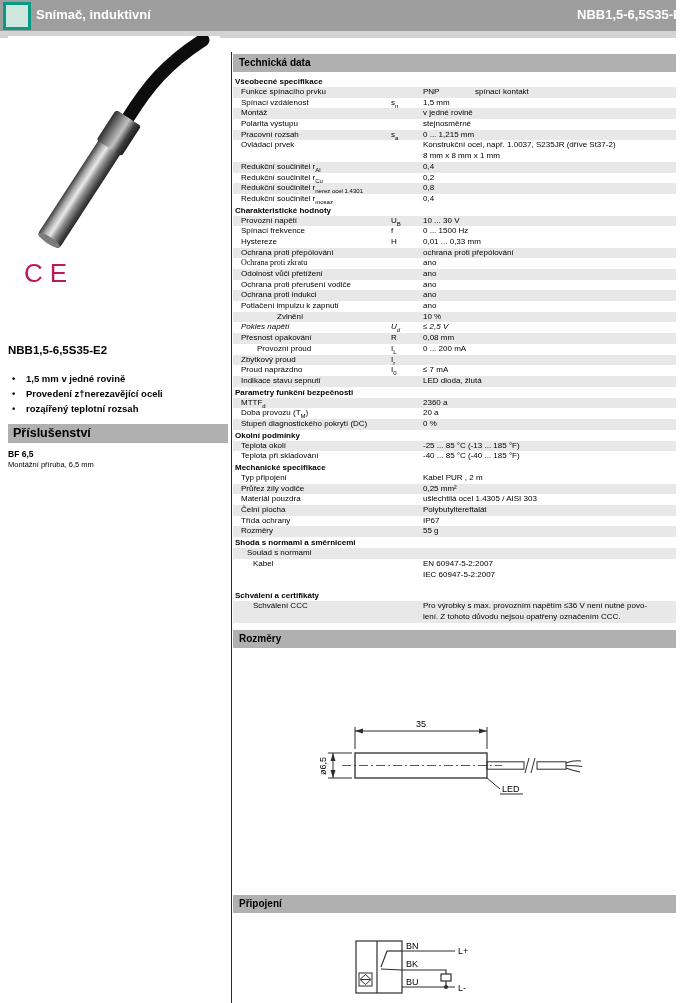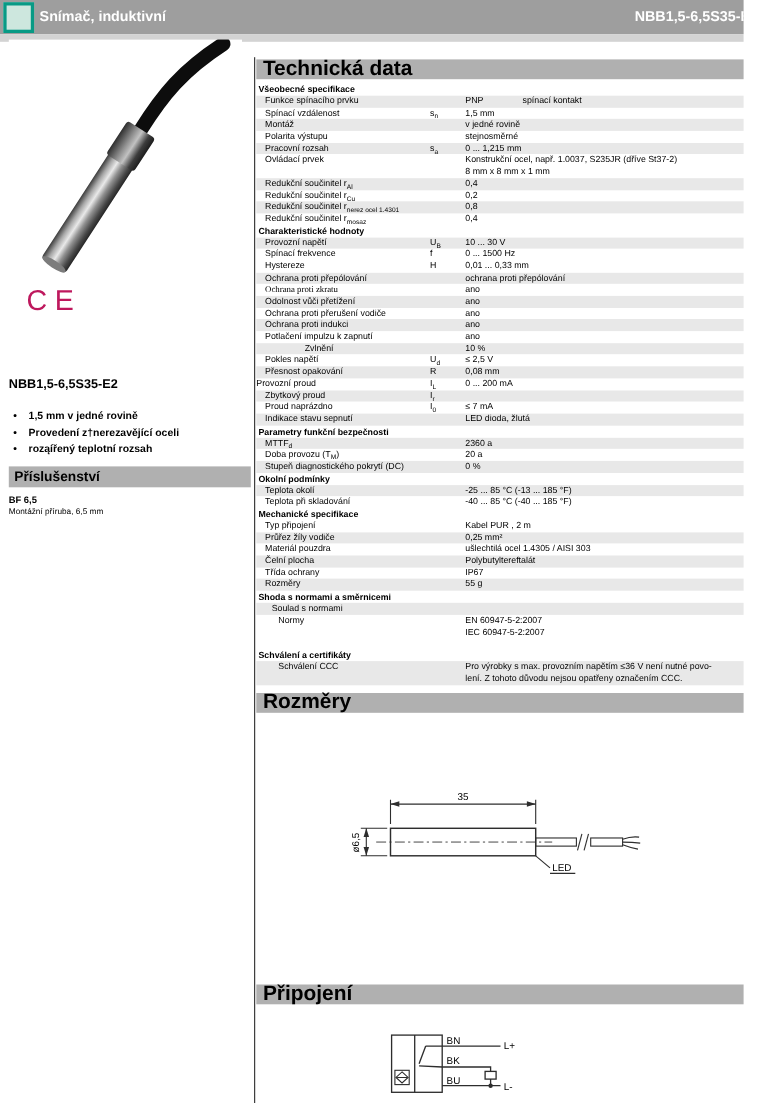--- a/index.html
+++ b/index.html
@@ -18,21 +18,21 @@
         font-size:12.5px;font-weight:bold;line-height:19px;padding-left:5px;box-sizing:border-box;}
   .ordering-code{position:absolute;left:8px;top:344px;font-size:11.5px;font-weight:bold;}
   .features{position:absolute;left:12px;top:371px;width:210px;}
   .feature{font-size:9.5px;font-weight:bold;line-height:15px;display:flex;}
   .feature .dot{width:14px;}
   .acc-name{position:absolute;left:8px;top:449px;font-size:8.5px;font-weight:bold;}
   .acc-desc{position:absolute;left:8px;top:460px;font-size:7.5px;}
   
   .divider{position:absolute;left:231px;top:52px;width:1px;height:951px;background:#2b2b2b;}
   .secbar{position:absolute;left:233px;width:457px;height:18px;background:#b0b0b0;
-          font-size:19px;font-weight:bold;line-height:18px;padding-left:6px;box-sizing:border-box;}
+          font-size:10px;font-weight:bold;line-height:18px;padding-left:6px;box-sizing:border-box;}
   #tech-table{position:absolute;left:233px;top:76px;width:457px;}
   .tsection{font-size:8px;font-weight:bold;line-height:11px;height:11px;padding-left:2px;}
   .tsection.gap{margin-top:10px;}
   .trow{position:relative;font-size:8px;line-height:10.7px;}
   .trow.shaded{background:#e8e8e8;}
   .tlabel{display:inline-block;white-space:nowrap;}
   .tsym{position:absolute;left:158px;top:0;}
   .tval{position:absolute;left:190px;top:0;width:263px;}
   .tval2{position:absolute;left:242px;top:0;}
   sub{font-size:6px;line-height:0;}
@@ -116,43 +116,43 @@
       <div class="trow shaded" style="height: 10.7px;"><span class="tlabel" style="padding-left: 8px;">Provozní napětí</span><span class="tsym">U<sub>B</sub></span><span class="tval">10 ... 30 V</span></div>
       <div class="trow" style="height: 10.7px;"><span class="tlabel" style="padding-left: 8px;">Spínací frekvence</span><span class="tsym">f</span><span class="tval">0 ... 1500 Hz</span></div>
       <div class="trow" style="height: 10.7px;"><span class="tlabel" style="padding-left: 8px;">Hystereze</span><span class="tsym">H</span><span class="tval">0,01 ... 0,33  mm</span></div>
       <div class="trow shaded" style="height: 10.7px;"><span class="tlabel" style="padding-left: 8px;">Ochrana proti přepólování</span><span class="tval">ochrana proti přepólování</span></div>
       <div class="trow" style="height: 10.7px;"><span class="tlabel" style="padding-left: 8px; font-family: Liberation Serif, serif;">Ochrana proti zkratu</span><span class="tval">ano</span></div>
       <div class="trow shaded" style="height: 10.7px;"><span class="tlabel" style="padding-left: 8px;">Odolnost vůči přetížení</span><span class="tval">ano</span></div>
       <div class="trow" style="height: 10.7px;"><span class="tlabel" style="padding-left: 8px;">Ochrana proti přerušení vodiče</span><span class="tval">ano</span></div>
       <div class="trow shaded" style="height: 10.7px;"><span class="tlabel" style="padding-left: 8px;">Ochrana proti indukci</span><span class="tval">ano</span></div>
       <div class="trow" style="height: 10.7px;"><span class="tlabel" style="padding-left: 8px;">Potlačení impulzu k zapnutí</span><span class="tval">ano</span></div>
       <div class="trow shaded" style="height: 10.7px;"><span class="tlabel" style="padding-left: 8px; margin-left: 36px;">Zvlnění</span><span class="tval">10  %</span></div>
-      <div class="trow" style="height: 10.7px;"><span class="tlabel" style="padding-left: 8px;">Pokles napětí</span><span class="tsym">U<sub>d</sub></span><span class="tval">≤ 2,5 V</span></div>
+      <div class="trow" style="height: 10.7px; font-style: italic;"><span class="tlabel" style="padding-left: 8px;">Pokles napětí</span><span class="tsym">U<sub>d</sub></span><span class="tval">≤ 2,5 V</span></div>
       <div class="trow shaded" style="height: 10.7px;"><span class="tlabel" style="padding-left: 8px;">Přesnost opakování</span><span class="tsym">R</span><span class="tval">0,08 mm</span></div>
-      <div class="trow" style="height: 10.7px;"><span class="tlabel" style="padding-left: 0;">Provozní proud</span><span class="tsym">I<sub>L</sub></span><span class="tval">0 ... 200 mA</span></div>
+      <div class="trow" style="height: 10.7px;"><span class="tlabel" style="padding-left: 24px;">Provozní proud</span><span class="tsym">I<sub>L</sub></span><span class="tval">0 ... 200 mA</span></div>
       <div class="trow shaded" style="height: 10.7px;"><span class="tlabel" style="padding-left: 8px;">Zbytkový proud</span><span class="tsym">I<sub>r</sub></span></div>
       <div class="trow" style="height: 10.7px;"><span class="tlabel" style="padding-left: 8px;">Proud naprázdno</span><span class="tsym">I<sub>0</sub></span><span class="tval">≤ 7 mA</span></div>
       <div class="trow shaded" style="height: 10.7px;"><span class="tlabel" style="padding-left: 8px;">Indikace stavu sepnutí</span><span class="tval">LED dioda, žlutá</span></div>
       <div class="tsection">Parametry funkční bezpečnosti</div>
       <div class="trow shaded" style="height: 10.7px;"><span class="tlabel" style="padding-left: 8px;">MTTF<sub>d</sub></span><span class="tval">2360 a</span></div>
       <div class="trow" style="height: 10.7px;"><span class="tlabel" style="padding-left: 8px;">Doba provozu (T<sub>M</sub>)</span><span class="tval">20 a</span></div>
       <div class="trow shaded" style="height: 10.7px;"><span class="tlabel" style="padding-left: 8px;">Stupeň diagnostického pokrytí (DC)</span><span class="tval">0 %</span></div>
       <div class="tsection">Okolní podmínky</div>
       <div class="trow shaded" style="height: 10.7px;"><span class="tlabel" style="padding-left: 8px;">Teplota okolí</span><span class="tval">-25 ... 85 °C (-13 ... 185 °F)</span></div>
       <div class="trow" style="height: 10.7px;"><span class="tlabel" style="padding-left: 8px;">Teplota při skladování</span><span class="tval">-40 ... 85 °C (-40 ... 185 °F)</span></div>
       <div class="tsection">Mechanické specifikace</div>
       <div class="trow" style="height: 10.7px;"><span class="tlabel" style="padding-left: 8px;">Typ připojení</span><span class="tval">Kabel PUR , 2 m</span></div>
       <div class="trow shaded" style="height: 10.7px;"><span class="tlabel" style="padding-left: 8px;">Průřez žíly vodiče</span><span class="tval">0,25 mm²</span></div>
       <div class="trow" style="height: 10.7px;"><span class="tlabel" style="padding-left: 8px;">Materiál pouzdra</span><span class="tval">ušlechtilá ocel 1.4305 / AISI 303</span></div>
       <div class="trow shaded" style="height: 10.7px;"><span class="tlabel" style="padding-left: 8px;">Čelní plocha</span><span class="tval">Polybutyltereftalát</span></div>
       <div class="trow" style="height: 10.7px;"><span class="tlabel" style="padding-left: 8px;">Třída ochrany</span><span class="tval">IP67</span></div>
       <div class="trow shaded" style="height: 10.7px;"><span class="tlabel" style="padding-left: 8px;">Rozměry</span><span class="tval">55 g</span></div>
       <div class="tsection">Shoda s normami a směrnicemi</div>
       <div class="trow shaded" style="height: 10.7px;"><span class="tlabel" style="padding-left: 14px;">Soulad s normami</span><span class="tval"></span></div>
-      <div class="trow" style="height: 21.4px;"><span class="tlabel" style="padding-left: 20px;">Normy</span><span class="tval">EN 60947-5-2:2007<br>IEC 60947-5-2:2007</span></div>
+      <div class="trow" style="height: 21.4px;"><span class="tlabel" style="padding-left: 20px;">Kabel</span><span class="tval">EN 60947-5-2:2007<br>IEC 60947-5-2:2007</span></div>
       <div class="tsection gap">Schválení a certifikáty</div>
       <div class="trow shaded" style="height: 21.4px;"><span class="tlabel" style="padding-left: 20px;">Schválení CCC</span><span class="tval">Pro výrobky s max. provozním napětím ≤36 V není nutné povo-<br>lení. Z tohoto důvodu nejsou opatřeny označením CCC.</span></div>
     </div>
 
   <div class="secbar" style="top:630px;">Rozměry</div>
 
   <svg style="position:absolute;left:290px;top:708px;" width="350" height="130" viewBox="0 0 350 130">
     <g stroke="#2d2d2d" stroke-width="1" fill="none">
       <rect x="65" y="45" width="132" height="25" stroke-width="1.3"></rect>
 

